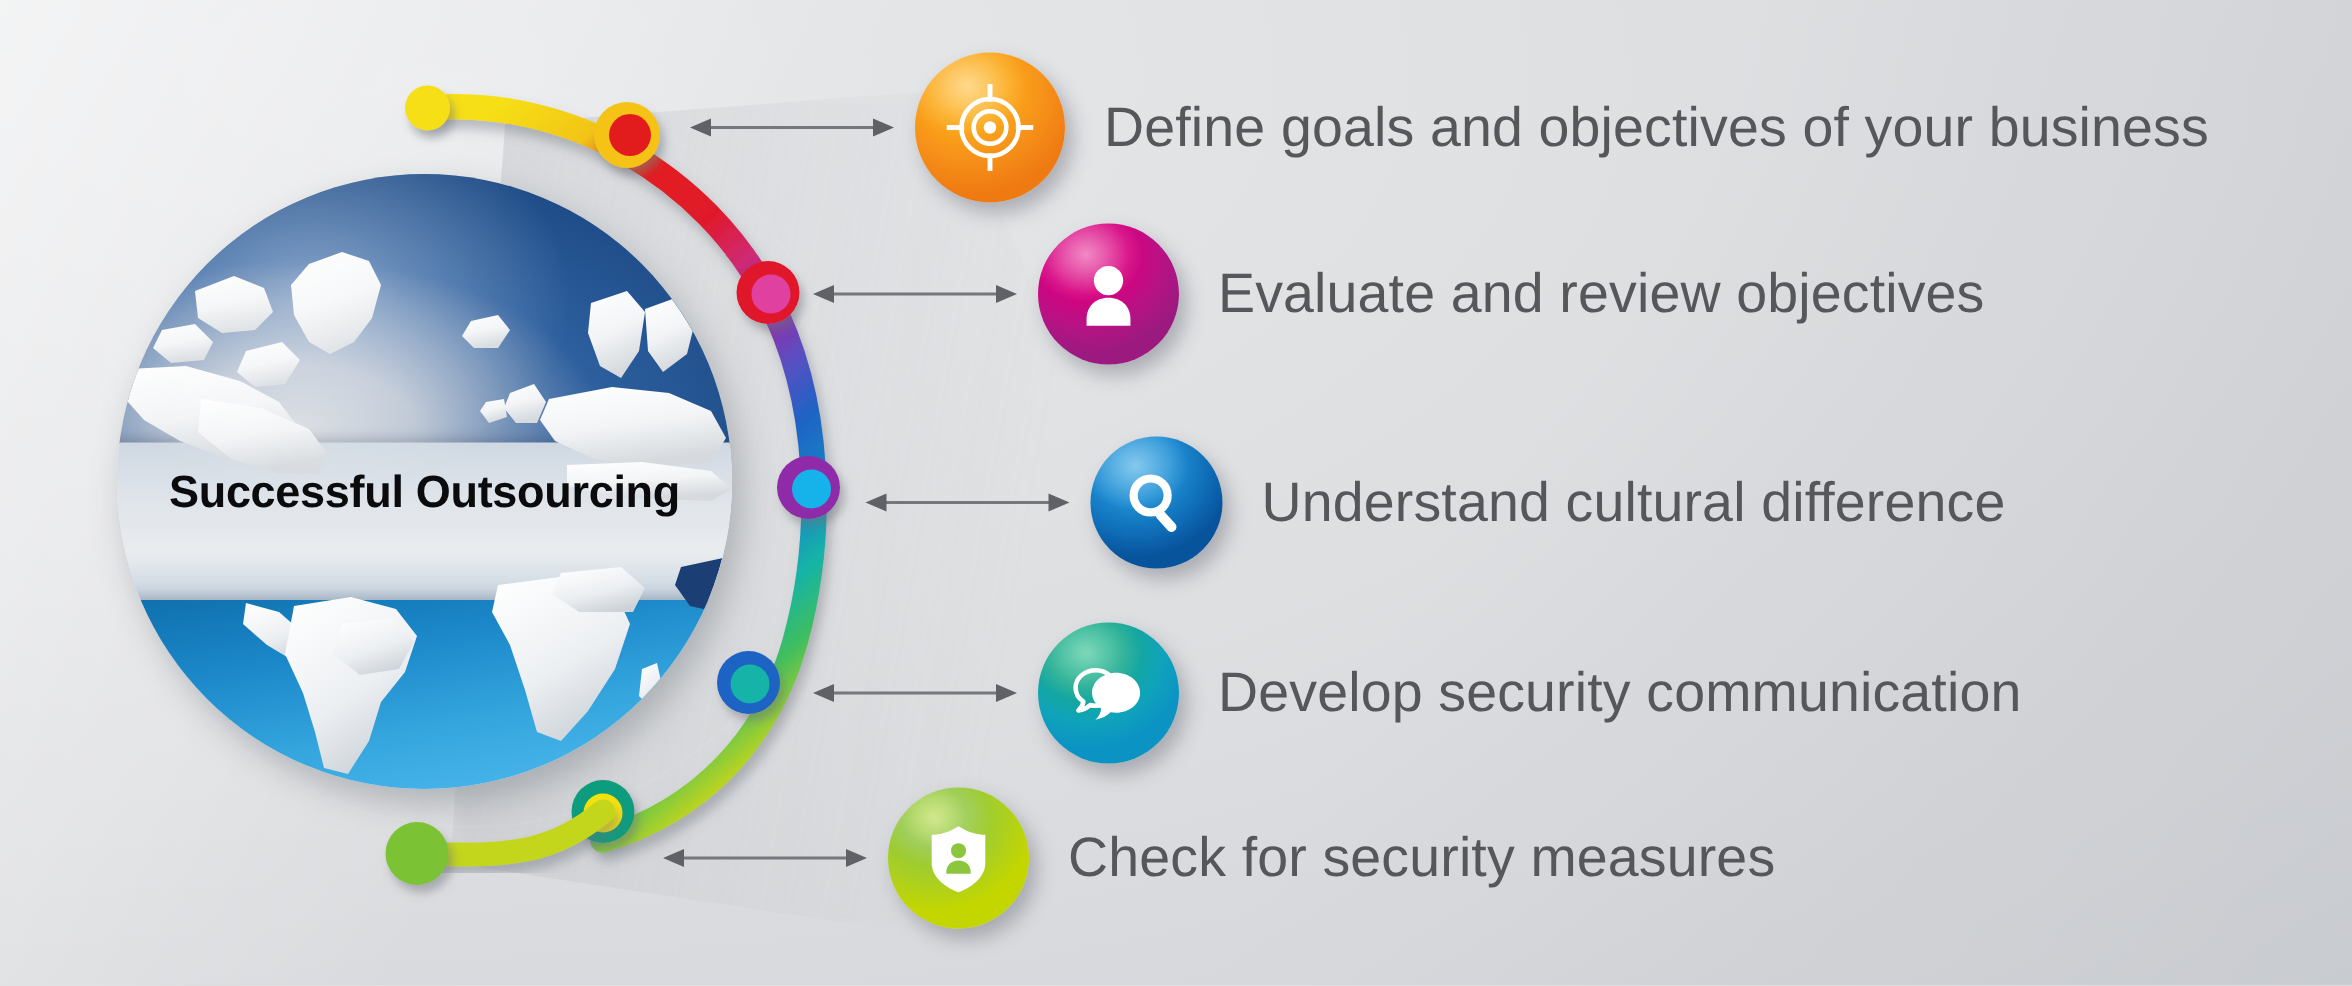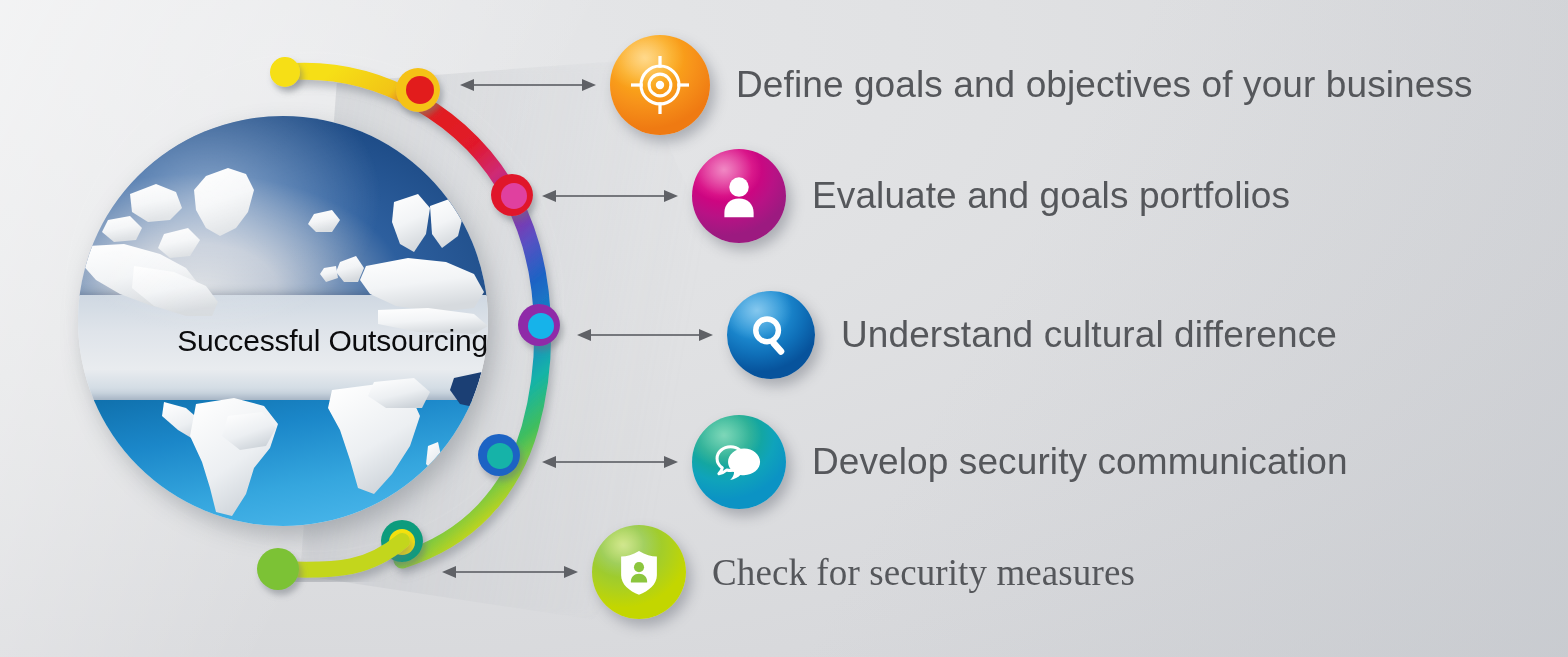--- a/index.html
+++ b/index.html
@@ -76,25 +76,25 @@
   #globe-halo {
     position: absolute;
     left: 64px; top: 52px;
     width: 500px; height: 500px;
     border-radius: 50%;
     background: radial-gradient(circle at 50% 50%, rgba(255,255,255,0) 70%, rgba(255,255,255,0.75) 78%, rgba(255,255,255,0.0) 92%);
     pointer-events: none;
   }
   #globe-title {
     position: absolute;
-    left: 0; top: 208px;
+    left: 0; top: 196px;
     width: 410px;
-    text-align: right;
+    text-align: center;
     font-size: 30px;
-    font-weight: normal;
+    font-weight: bold;
     line-height: 1.13;
     color: #0b0b0d;
     letter-spacing: -0.2px;
     z-index: 6;
   }
 
   
   #arc-svg {
     position: absolute;
     left: 230px; top: 20px;
@@ -320,21 +320,21 @@
         <polygon points="2,11 16,5 16,17" fill="#5f6166"></polygon>
         <polygon points="138,11 124,5 124,17" fill="#5f6166"></polygon>
       </svg>
     </div>
     <div class="badge" style="width:94px;height:94px;background:radial-gradient(75% 70% at 34% 22%, #e83fa0 0%, #d6007f 40%, #b81285 72%, #9c1a80 100%);">
       <svg width="52" height="52" viewBox="0 0 64 64">
         <circle cx="32" cy="21" r="12" fill="#ffffff"></circle>
         <path d="M32 35c-11 0-18 7.5-18 17.5V58h36v-5.5C50 42.5 43 35 32 35z" fill="#ffffff"></path>
       </svg>
     </div>
-    <div class="step-label">Evaluate and goals portfolios</div>
+    <div class="step-label">Evaluate and review objectives</div>
   </div>
 
   <div class="row" style="left:575px; top:280px;">
     <div class="connector">
       <svg width="140" height="22" viewBox="0 0 140 22">
         <line x1="14" y1="11" x2="126" y2="11" stroke="#75777c" stroke-width="2"></line>
         <polygon points="2,11 16,5 16,17" fill="#5f6166"></polygon>
         <polygon points="138,11 124,5 124,17" fill="#5f6166"></polygon>
       </svg>
     </div>
@@ -359,21 +359,21 @@
       <svg width="54" height="54" viewBox="0 0 64 64">
         <path d="M22 14c-9 0-16 6.2-16 13.8 0 4.5 2.4 8.5 6.2 11-.5 2.9-2 5.3-4 7 3.9-.6 7-2.2 9.2-4.3
                  1.5.4 3 .6 4.6.6 9 0 16-6.2 16-13.8S31 14 22 14z" fill="none" stroke="#ffffff" stroke-width="3.6" stroke-linejoin="round"></path>
         <path d="M38 16c-10.5 0-19 7.1-19 15.8 0 5 2.8 9.5 7.2 12.4-.3 3.6-2 6.7-4.6 9
                  5.1-.9 9.3-3.1 12-5.9 1.4.2 2.9.3 4.4.3 10.5 0 19-7.1 19-15.8S48.5 16 38 16z" fill="#ffffff"></path>
       </svg>
     </div>
     <div class="step-label">Develop security communication</div>
   </div>
 
-  <div class="row" style="left:440px; top:517px;font-family:Liberation Serif, serif;">
+  <div class="row" style="left:440px; top:517px;">
     <div class="connector">
       <svg width="140" height="22" viewBox="0 0 140 22">
         <line x1="14" y1="11" x2="126" y2="11" stroke="#75777c" stroke-width="2"></line>
         <polygon points="2,11 16,5 16,17" fill="#5f6166"></polygon>
         <polygon points="138,11 124,5 124,17" fill="#5f6166"></polygon>
       </svg>
     </div>
     <div class="badge" style="width:94px;height:94px;background:radial-gradient(72% 68% at 32% 20%, #b6d94a 0%, #8fc63d 32%, #a8cf24 66%, #c3d600 100%);">
       <svg width="52" height="52" viewBox="0 0 64 64">
         <path d="M32 6C24 11 17 13 10 13v23c0 11 10 19.5 22 24 12-4.5 22-13 22-24V13c-7 0-14-2-22-7z" fill="#ffffff"></path>

